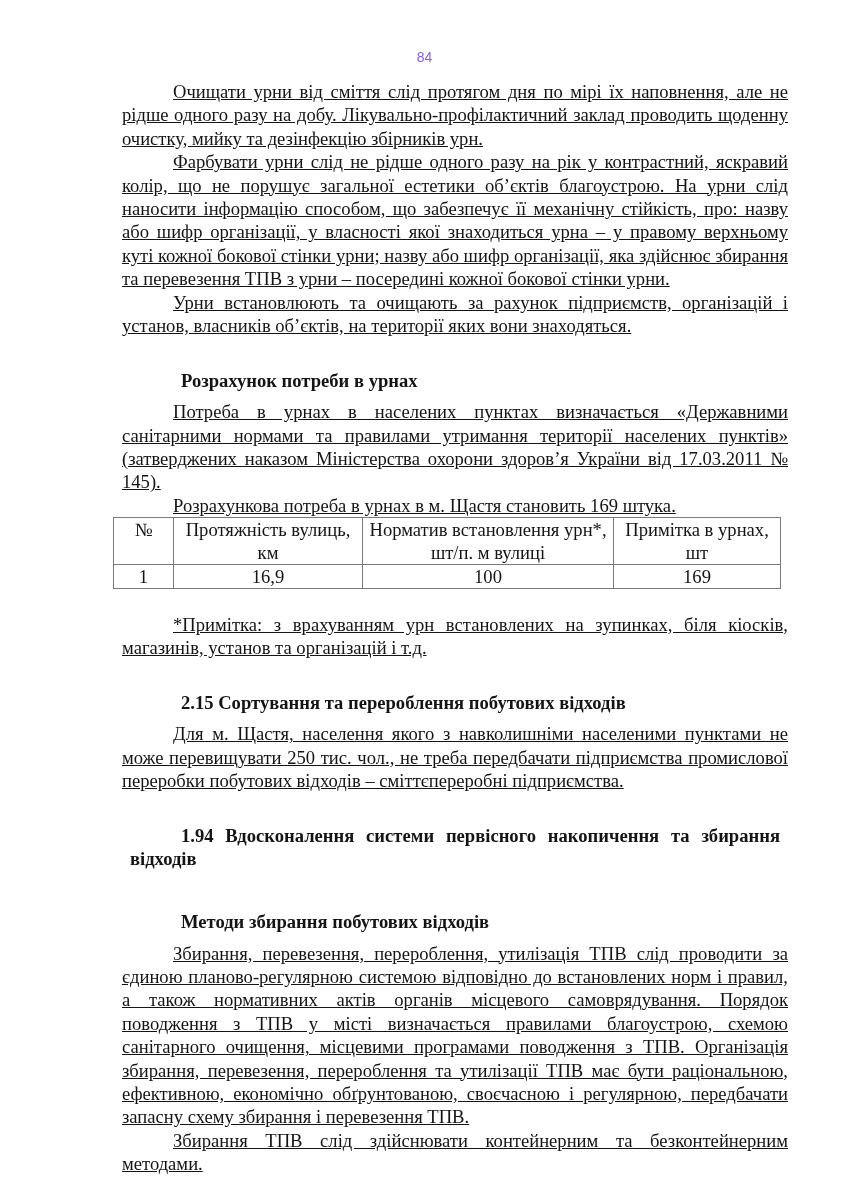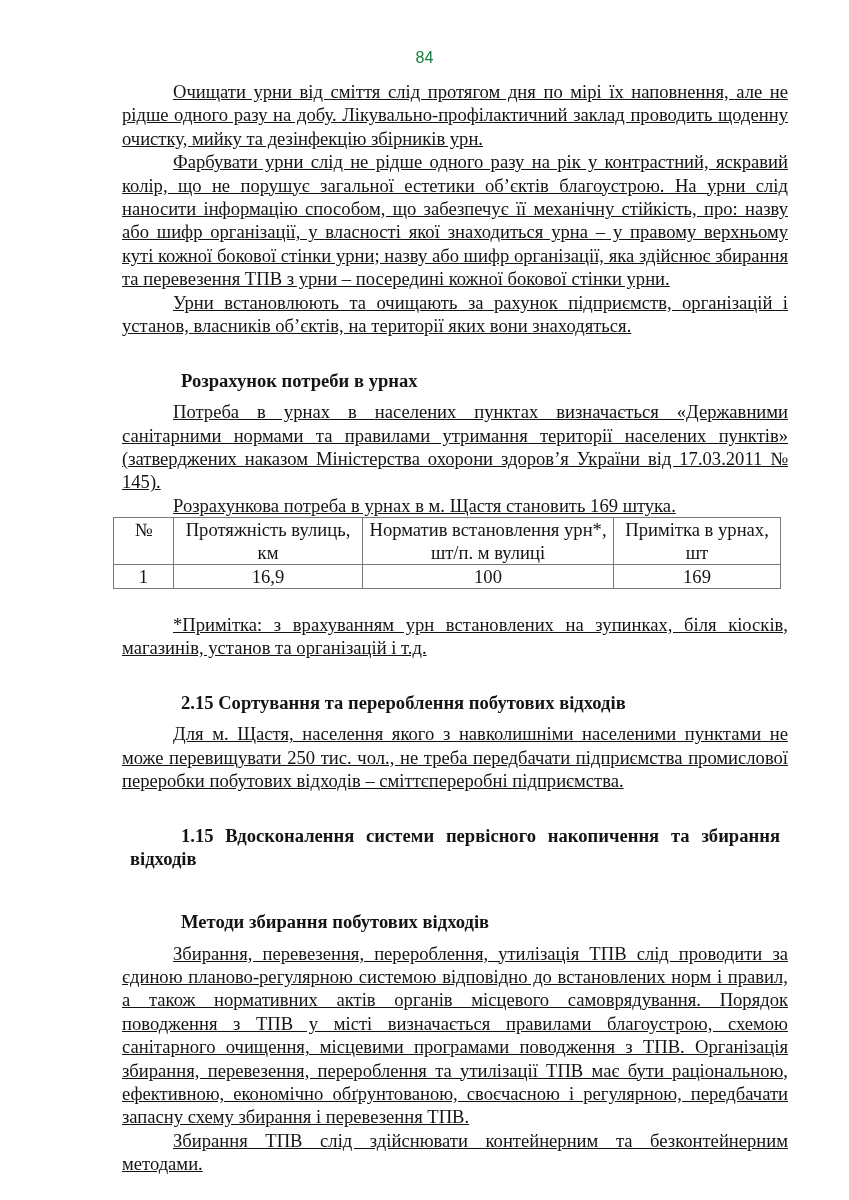--- a/index.html
+++ b/index.html
@@ -5,21 +5,21 @@
   html, body { margin: 0; padding: 0; background: #ffffff; }
   body { width: 849px; height: 1200px; position: relative; overflow: hidden; }
   .page {
     position: absolute; left: 0; top: 0; width: 849px; height: 1200px;
     font-family: "Liberation Serif", "DejaVu Serif", serif;
     color: #141414;
   }
   .page-number {
     position: absolute; top: 49px; left: 0; width: 849px; text-align: center;
     font-family: "Liberation Sans", "DejaVu Sans", sans-serif;
-    font-size: 16px; color: #15803d;
+    font-size: 14px; color: #8b5cf6;
   }
   .body {
     position: absolute; left: 122px; top: 80px; width: 666px;
     font-size: 18.6px; line-height: 23.4px;
   }
   p { margin: 0; text-align: justify; text-indent: 51px; text-decoration: underline; }
   .gap { height: 23.4px; }
   .h { font-weight: bold; text-indent: 51px; margin: 8px; text-align: justify; }
   table.data {
     border-collapse: collapse; margin-left: -9px; width: 668px;
@@ -69,21 +69,21 @@
 
     <p>*Примітка: з врахуванням урн встановлених на зупинках, біля кіосків, магазинів, установ та організацій і т.д.</p>
 
     <div class="gap"></div>
 
     <div class="h">2.15 Сортування та перероблення побутових відходів</div>
     <p>Для м. Щастя, населення якого з навколишніми населеними пунктами не може перевищувати 250 тис. чол., не треба передбачати підприємства промислової переробки побутових відходів – сміттєпереробні підприємства.</p>
 
     <div class="gap"></div>
 
-    <div class="h">1.15 Вдосконалення системи первісного накопичення та збирання відходів</div>
+    <div class="h">1.94 Вдосконалення системи первісного накопичення та збирання відходів</div>
 
     <div class="gap"></div>
 
     <div class="h">Методи збирання побутових відходів</div>
     <p>Збирання, перевезення, перероблення, утилізація ТПВ слід проводити за єдиною планово-регулярною системою відповідно до встановлених норм і правил, а також нормативних актів органів місцевого самоврядування. Порядок поводження з ТПВ у місті визначається правилами благоустрою, схемою санітарного очищення, місцевими програмами поводження з ТПВ. Організація збирання, перевезення, перероблення та утилізації ТПВ має бути раціональною, ефективною, економічно обґрунтованою, своєчасною і регулярною, передбачати запасну схему збирання і перевезення ТПВ.</p>
     <p>Збирання ТПВ слід здійснювати контейнерним та безконтейнерним методами.</p>
   </div>
 </div>
 
 </body></html>

